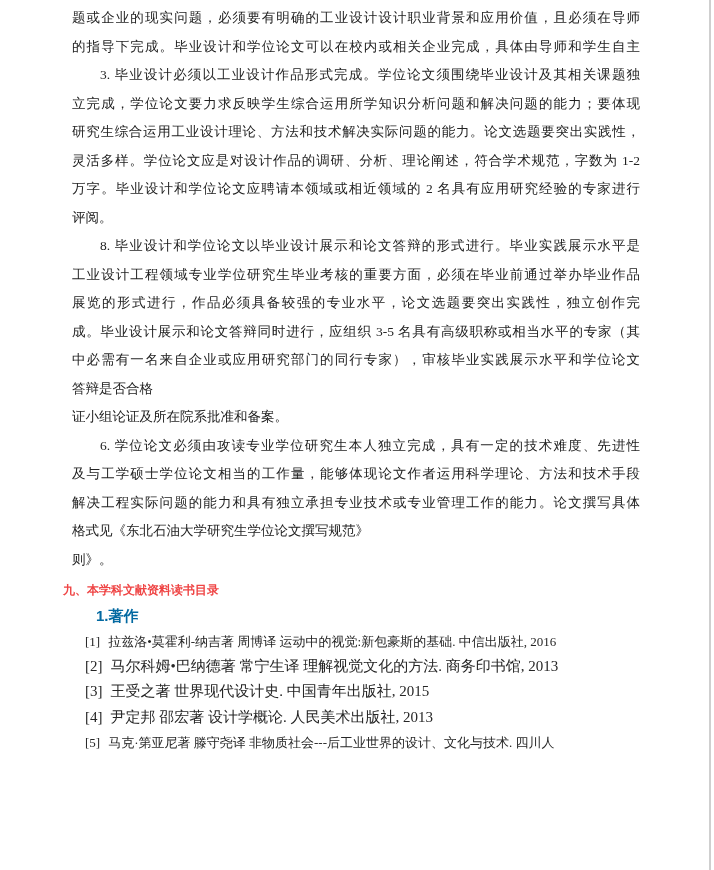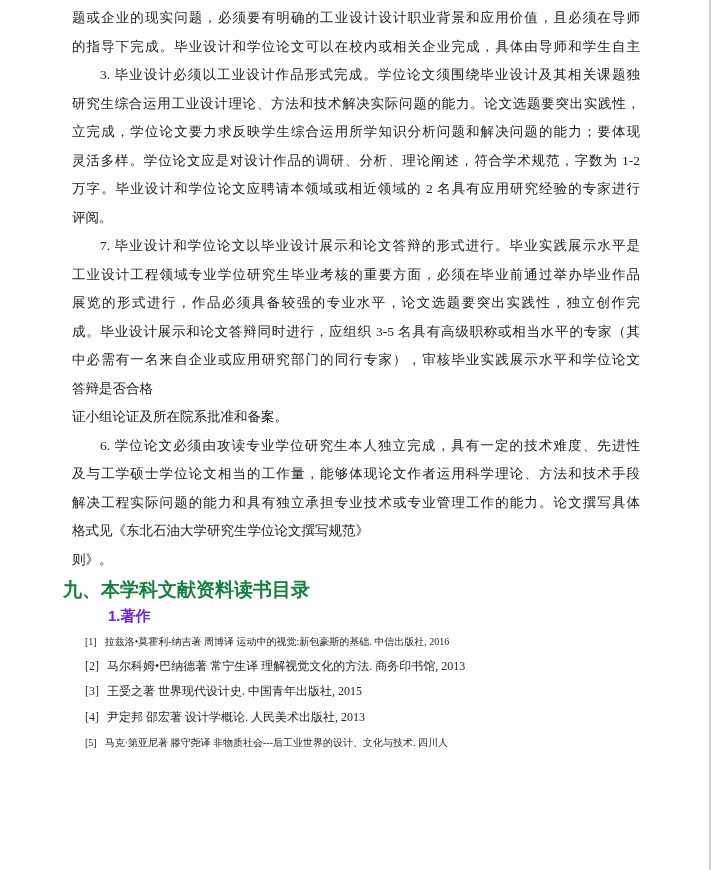--- a/index.html
+++ b/index.html
@@ -28,65 +28,65 @@
     white-space:normal;
     overflow:hidden;
     height:28.5px;
   }
   .line.last{text-align-last:left;}
   .line.indent{text-indent:28px;}
   .section-heading{
     margin:4px 0 0 -9px;
     font-family:"Liberation Sans","DejaVu Sans",sans-serif;
     font-weight:700;
-    font-size:19px;
+    font-size:12px;
     line-height:24px;
-    color:#15803d;
+    color:#ef4444;
   }
   .subsection-heading{
-    margin:3px 0 0 36px;
+    margin:3px 0 0 24px;
     font-family:"Liberation Sans","DejaVu Sans",sans-serif;
     font-weight:700;
     font-size:15px;
     line-height:22px;
-    color:#6d28d9;
+    color:#0369a1;
   }
   .refs{margin:2px 0 0 13px;}
   .ref-item{
-    font-size:12px;
+    font-size:15px;
     line-height:25.2px;
     height:25.2px;
     white-space:nowrap;
     overflow:hidden;
     color:#262626;
   }
   .ref-item:nth-child(1),
-  .ref-item:nth-child(5){font-size:10px;font-family:Liberation Serif, serif;}
+  .ref-item:nth-child(5){font-size:13px;font-family:Liberation Serif, serif;}
   .ref-marker{display:inline-block;margin-right:8px;}
 </style>
 </head>
 <body>
 
 <div class="page">
   <div class="content">
     <div id="body-paragraphs">
         <div class="paragraph">
           <div class="line">题或企业的现实问题，必须要有明确的工业设计设计职业背景和应用价值，且必须在导师</div>
           <div class="line">的指导下完成。毕业设计和学位论文可以在校内或相关企业完成，具体由导师和学生自主</div>
         </div>
         <div class="paragraph">
           <div class="line indent">3. 毕业设计必须以工业设计作品形式完成。学位论文须围绕毕业设计及其相关课题独</div>
+          <div class="line">立完成，学位论文要力求反映学生综合运用所学知识分析问题和解决问题的能力；要体现</div>
           <div class="line">研究生综合运用工业设计理论、方法和技术解决实际问题的能力。论文选题要突出实践性，</div>
-          <div class="line">立完成，学位论文要力求反映学生综合运用所学知识分析问题和解决问题的能力；要体现</div>
           <div class="line">灵活多样。学位论文应是对设计作品的调研、分析、理论阐述，符合学术规范，字数为 1-2</div>
           <div class="line">万字。毕业设计和学位论文应聘请本领域或相近领域的 2 名具有应用研究经验的专家进行</div>
           <div class="line last">评阅。</div>
         </div>
         <div class="paragraph">
-          <div class="line indent">7. 毕业设计和学位论文以毕业设计展示和论文答辩的形式进行。毕业实践展示水平是</div>
+          <div class="line indent">8. 毕业设计和学位论文以毕业设计展示和论文答辩的形式进行。毕业实践展示水平是</div>
           <div class="line">工业设计工程领域专业学位研究生毕业考核的重要方面，必须在毕业前通过举办毕业作品</div>
           <div class="line">展览的形式进行，作品必须具备较强的专业水平，论文选题要突出实践性，独立创作完</div>
           <div class="line">成。毕业设计展示和论文答辩同时进行，应组织 3-5 名具有高级职称或相当水平的专家（其</div>
           <div class="line">中必需有一名来自企业或应用研究部门的同行专家），审核毕业实践展示水平和学位论文</div>
           <div class="line last">答辩是否合格</div>
         </div>
         <div class="paragraph">
           <div class="line last">证小组论证及所在院系批准和备案。</div>
         </div>
         <div class="paragraph">

